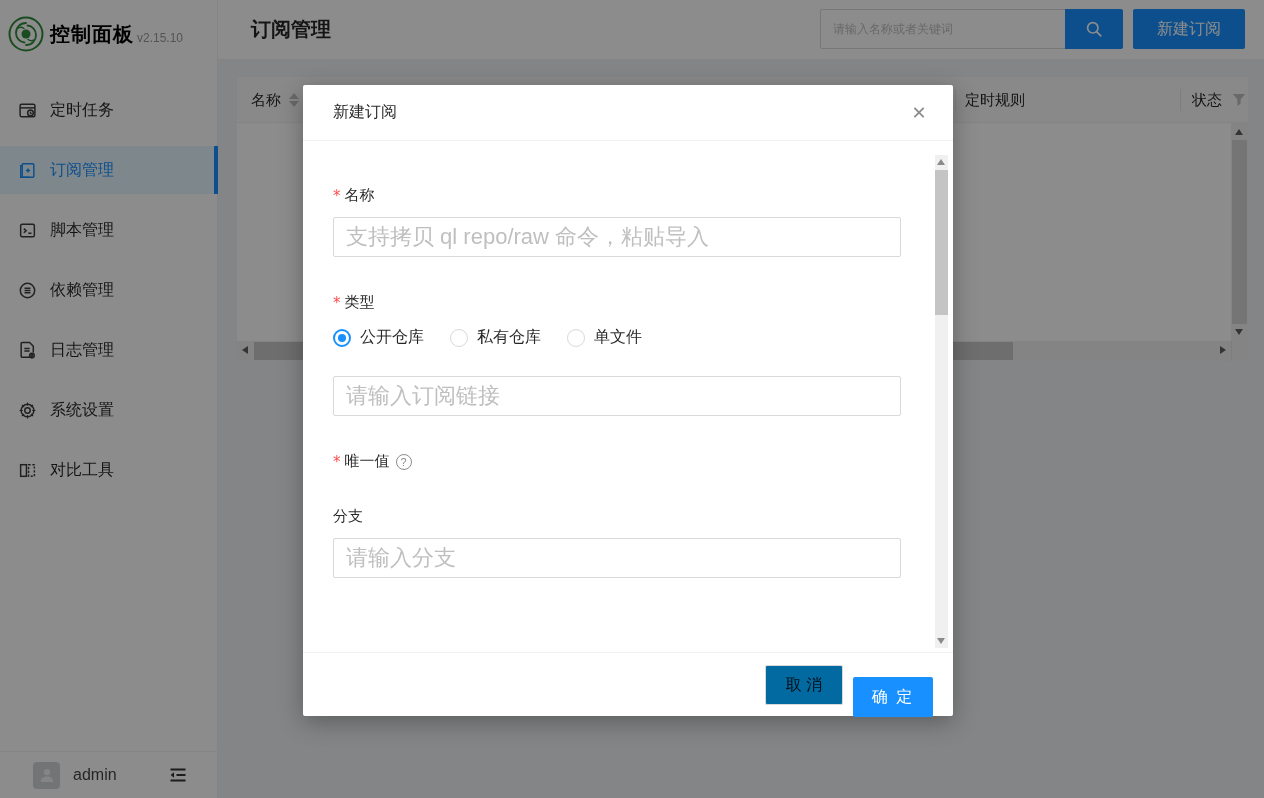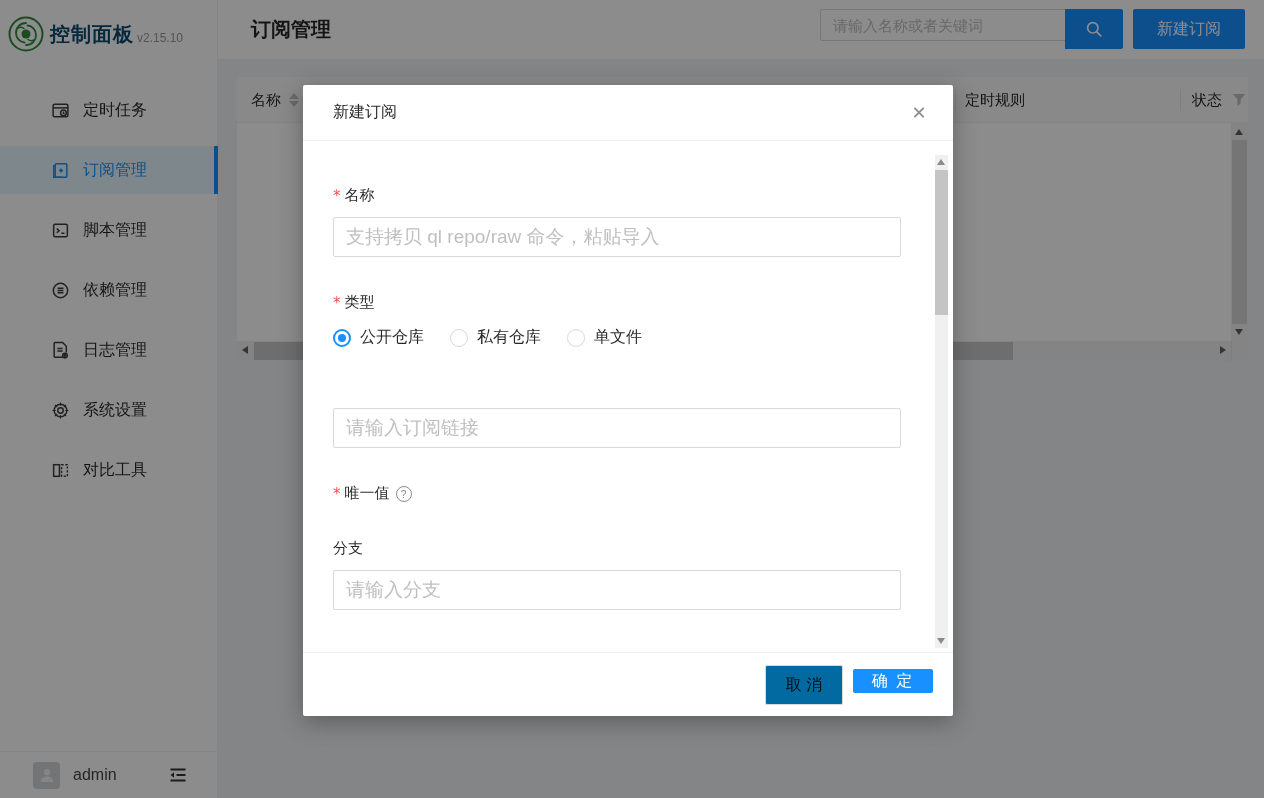--- a/index.html
+++ b/index.html
@@ -4,37 +4,37 @@
 <style>
   * { margin:0; padding:0; box-sizing:border-box; }
   html,body { width:1264px; height:798px; }
   body { font-family:"Liberation Sans","DejaVu Sans",sans-serif; background:#fff; overflow:hidden; }
   .screen { position:relative; width:1264px; height:798px; overflow:hidden; background:#fff; }
 
   
   .sidebar { position:absolute; left:0; top:0; width:218px; height:798px; background:#fff; border-right:1px solid #f0f0f0; z-index:10; }
   .brand { position:absolute; left:8px; top:16px; display:flex; align-items:center; }
   .brand-logo { width:36px; height:36px; flex:0 0 36px; }
-  .brand-title { margin-left:6px; font-size:20px; font-weight:bold; color:#0c4a6e; letter-spacing:1px; }
+  .brand-title { margin-left:6px; font-size:20px; font-weight:bold; color:#000000; letter-spacing:1px; }
   .brand-version { margin-left:3px; margin-top:8px; font-size:12px; color:#9a9a9a; }
   .nav { position:absolute; left:0; top:86px; width:218px; }
-  .nav-item { position:relative; height:48px; margin-bottom:12px; display:flex; align-items:center; padding-left:51px; font-size:16px; color:rgba(0,0,0,.85); cursor:pointer; }
+  .nav-item { position:relative; height:48px; margin-bottom:12px; display:flex; align-items:center; padding-left:18px; font-size:16px; color:rgba(0,0,0,.85); cursor:pointer; }
   .nav-item .nav-icon { width:19px; height:19px; margin-right:13px; color:#3c3c3c; flex:0 0 19px; }
   .nav-item.active { background:#e6f7ff; color:#1890ff; }
   .nav-item.active .nav-icon { color:#1890ff; }
   .nav-item.active::after { content:""; position:absolute; right:0; top:0; bottom:0; width:4px; background:#1890ff; }
   .sidebar-user { position:absolute; left:0; bottom:0; width:100%; height:47px; border-top:1px solid #f0f0f0; display:flex; align-items:center; padding:0 28px 0 33px; }
   .avatar { width:27px; height:27px; border-radius:4px; background:#cfd3d7; display:flex; align-items:center; justify-content:center; }
   .user-name { margin-left:13px; font-size:16px; color:rgba(0,0,0,.75); flex:1; }
   .fold-icon { width:22px; height:22px; color:#333; }
 
   
   .topbar { position:absolute; left:218px; top:0; width:1046px; height:60px; background:#fff; border-bottom:1px solid #f0f0f0; z-index:5; }
   .page-title { position:absolute; left:33px; top:0; line-height:59px; font-size:20px; font-weight:bold; color:rgba(0,0,0,.85); }
-  .search-input { position:absolute; left:602px; top:9px; width:245px; height:32px; border:1px solid #d9d9d9; border-right:none; border-radius:2px 0 0 2px; padding:4px 12px; font-size:15px; color:rgba(0,0,0,.85); outline:none; font-family:inherit; }
+  .search-input { position:absolute; left:602px; top:9px; width:245px; height:40px; border:1px solid #d9d9d9; border-right:none; border-radius:2px 0 0 2px; padding:4px 12px; font-size:12px; color:rgba(0,0,0,.85); outline:none; font-family:inherit; }
   .search-input::placeholder { color:#bfbfbf; }
   .search-btn { position:absolute; left:847px; top:9px; width:58px; height:40px; background:#1890ff; border:none; border-radius:0 2px 2px 0; cursor:pointer; display:flex; align-items:center; justify-content:center; }
   .create-btn { position:absolute; left:915px; top:9px; width:112px; height:40px; background:#1890ff; color:#fff; border:none; border-radius:2px; font-size:16px; cursor:pointer; font-family:inherit; }
 
   
   .content { position:absolute; left:218px; top:60px; width:1046px; height:738px; background:#f0f2f5; }
   .table-card { position:absolute; left:19px; top:17px; width:1011px; height:284px; background:#fff; }
   .thead { position:absolute; left:0; top:0; width:100%; height:46px; background:#fafafa; border-bottom:1px solid #f0f0f0; }
   .th { position:absolute; top:0; height:46px; display:flex; align-items:center; font-size:15px; font-weight:500; color:rgba(0,0,0,.85); }
   .th-name { left:14px; }
@@ -58,39 +58,39 @@
   .scroll-corner { position:absolute; right:0; bottom:0; width:17px; height:20px; background:#f1f1f1; border-left:1px solid #e4e4e4; }
 
   
   .mask { position:absolute; inset:0; background:rgba(0,0,0,0.45); z-index:40; }
   .modal { position:absolute; left:303px; top:85px; width:650px; height:631px; background:#fff; border-radius:2px; box-shadow:0 6px 24px rgba(0,0,0,.3); z-index:50; }
   .modal-header { position:absolute; left:0; top:0; width:100%; height:56px; border-bottom:1px solid #f0f0f0; display:flex; align-items:center; padding:0 24px 0 30px; }
   .modal-title { font-size:16px; font-weight:500; color:rgba(0,0,0,.85); }
   .modal-close { position:absolute; right:22px; top:16px; width:24px; height:24px; border:none; background:none; font-size:18px; color:#8c8c8c; cursor:pointer; line-height:24px; text-align:center; font-family:inherit; }
   .modal-body { position:absolute; left:0; top:57px; width:100%; height:510px; overflow:hidden; padding:44px 52px 0 30px; }
   .field { margin-bottom:36px; }
-  .field.mb-lg { margin-bottom:60px; }
+  .field.mb-lg { margin-bottom:28px; }
   .field-label { font-size:15px; color:rgba(0,0,0,.85); margin-bottom:12px; display:flex; align-items:center; }
   .field-label.req::before { content:"*"; color:#ff4d4f; font-size:15px; margin-right:4px; font-family:"DejaVu Sans",sans-serif; }
-  .text-input { width:568px; height:40px; border:1px solid #d9d9d9; border-radius:2px; padding:0 12px; font-size:19px; color:rgba(0,0,0,.85); outline:none; font-family:inherit; }
+  .text-input { width:568px; height:40px; border:1px solid #d9d9d9; border-radius:2px; padding:0 12px; font-size:22px; color:rgba(0,0,0,.85); outline:none; font-family:inherit; }
   .text-input::placeholder { color:#bfbfbf; }
   .radio-group { display:flex; align-items:flex-end; height:24px; }
   .radio { display:flex; align-items:center; margin-right:26px; cursor:pointer; }
   .radio-circle { position:relative; width:18px; height:18px; border:1px solid #d9d9d9; border-radius:50%; background:#fff; margin-right:9px; flex:0 0 18px; }
   .radio.checked .radio-circle { border:2px solid #1890ff; }
   .radio.checked .radio-circle::after { content:""; position:absolute; left:3px; top:3px; width:8px; height:8px; border-radius:50%; background:#1890ff; }
   .radio-label { font-size:16px; color:rgba(0,0,0,.85); }
   .help-icon { display:inline-block; width:16px; height:16px; border:1px solid #8c8c8c; border-radius:50%; color:#8c8c8c; font-size:11px; line-height:14px; text-align:center; margin-left:6px; }
   .modal-scrollbar { position:absolute; right:5px; top:70px; width:13px; height:493px; background:#f0f0f0; }
   .modal-scrollbar .arr-up { position:absolute; top:4px; left:2px; width:0; height:0; border-left:4.5px solid transparent; border-right:4.5px solid transparent; border-bottom:6px solid #8a8a8a; }
   .modal-scrollbar .arr-down { position:absolute; bottom:4px; left:2px; width:0; height:0; border-left:4.5px solid transparent; border-right:4.5px solid transparent; border-top:6px solid #8a8a8a; }
   .modal-scrollbar .mthumb { position:absolute; left:0; width:13px; top:15px; height:145px; background:#c4c4c4; }
   .modal-footer { position:absolute; left:0; bottom:0; width:100%; height:64px; border-top:1px solid #f0f0f0; }
   .btn-cancel { position:absolute; right:110px; top:12px; width:78px; height:40px; background:#0369a1; border:1px solid #d9d9d9; border-radius:2px; font-size:16px; color:rgba(0,0,0,.85); cursor:pointer; font-family:inherit; }
-  .btn-ok { position:absolute; right:20px; top:16px; width:80px; height:24px; background:#1890ff; border:none; border-radius:2px; font-size:16px; color:#fff; cursor:pointer; font-family:inherit; letter-spacing:2px; }
+  .btn-ok { position:absolute; right:20px; top:24px; width:80px; height:40px; background:#1890ff; border:none; border-radius:2px; font-size:16px; color:#fff; cursor:pointer; font-family:inherit; letter-spacing:2px; }
   svg { display:block; }
 </style>
 </head>
 <body>
 
 <div class="screen">
 
   <aside class="sidebar">
     <div class="brand">
       <svg class="brand-logo" viewBox="0 0 36 36">

